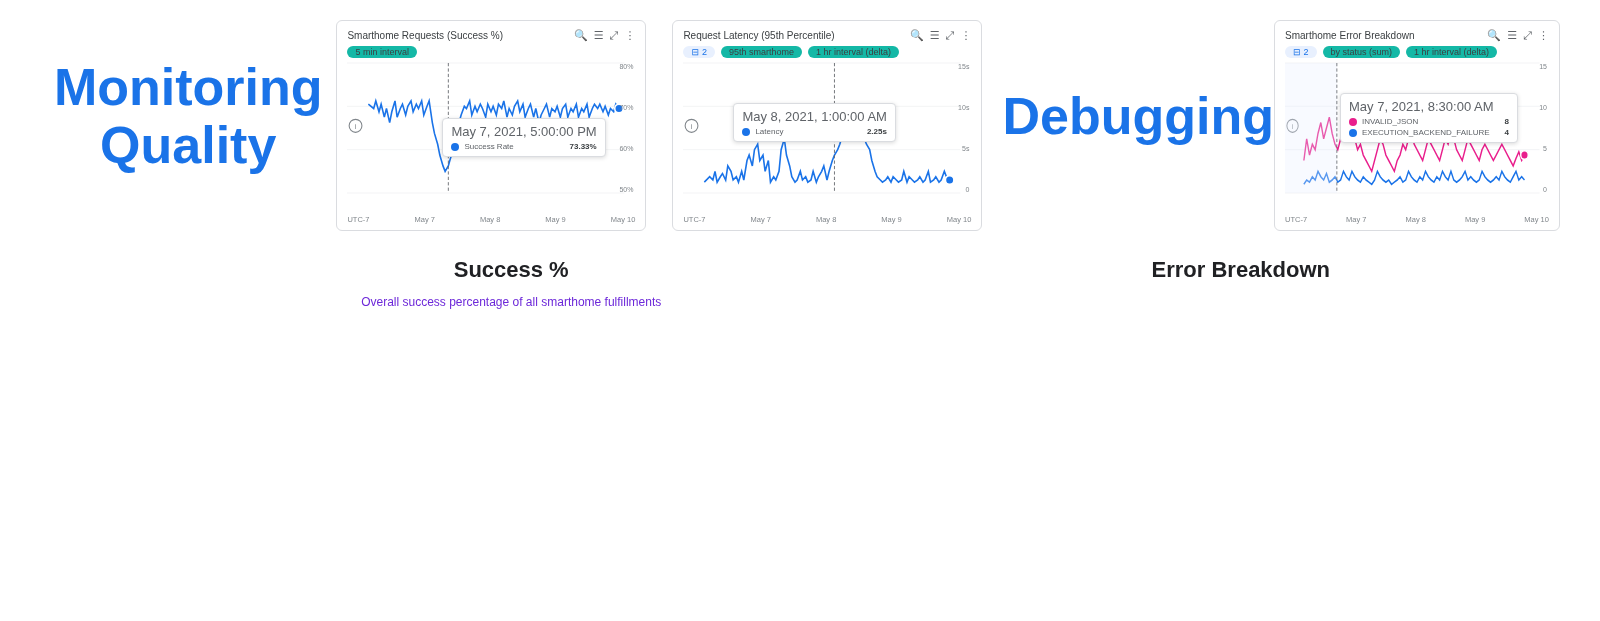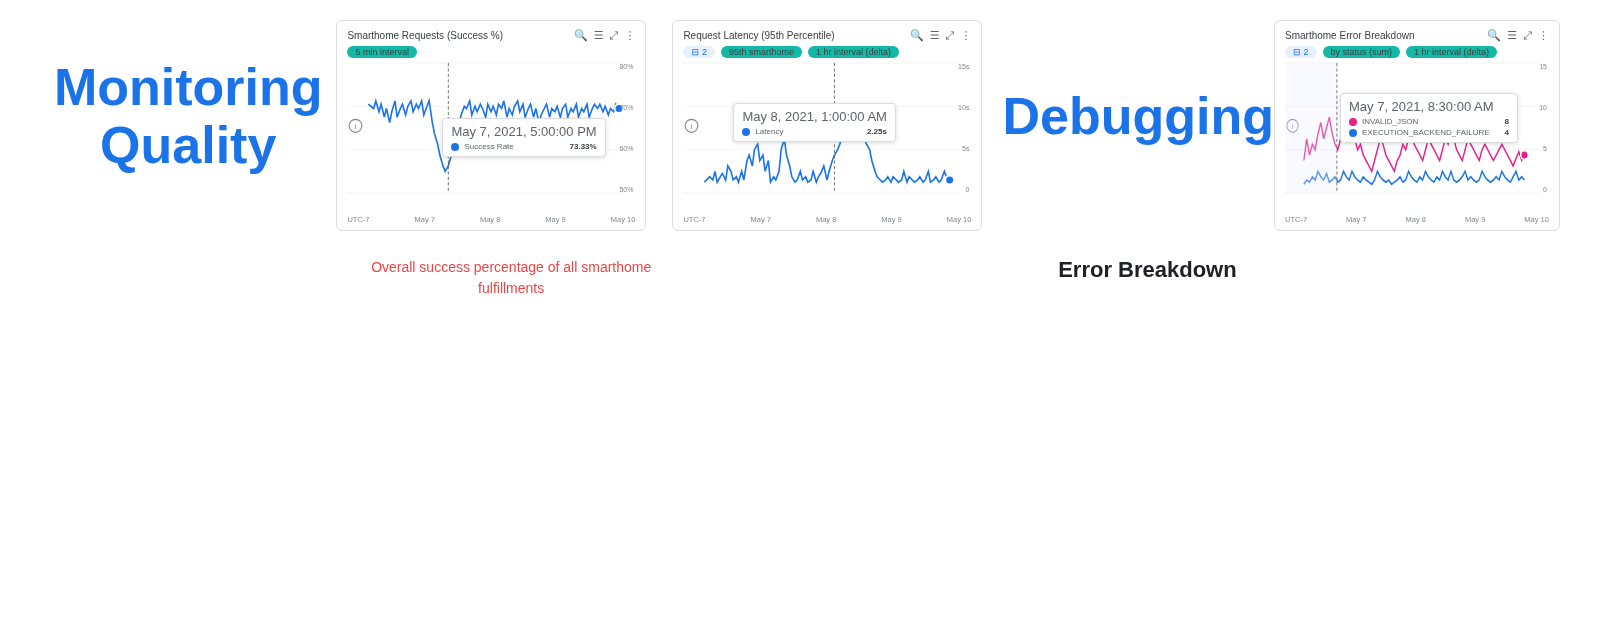--- a/index.html
+++ b/index.html
@@ -197,41 +197,42 @@
       flex: 0 0 62%;
       display: flex;
       gap: 18px;
       justify-content: center;
     }
 
     .content-section-right {
       flex: 0 0 34%;
       display: flex;
       flex-direction: column;
+      align-items: center;
     }
 
     .card-content {
       width: 310px;
       text-align: center;
     }
 
     .card-content-wide {
       width: 330px;
     }
 
     .card-subtitle {
       font-size: 22px;
       font-weight: 700;
       color: #202124;
       margin-bottom: 10px;
     }
 
     .card-desc {
-      font-size: 14px;
-      color: #ef4444;
+      font-size: 12px;
+      color: #6d28d9;
       line-height: 1.5;
     }
 
     svg.chart-svg {
       width: 100%;
       height: 130px;
       overflow: visible;
     }
   </style>
 </head>
@@ -431,20 +432,21 @@
         <span>May 10</span>
       </div>
     </div>
   </div>
 </div>
 
 <div class="content-row">
 
   <div class="content-section-left">
     <div class="card-content">
+      <div class="card-subtitle">Success %</div>
       <div class="card-desc">Overall success percentage of all smarthome fulfillments</div>
     </div>
   </div>
 
   <div class="content-section-right">
     <div class="card-content card-content-wide">
       <div class="card-subtitle">Error Breakdown</div>
     </div>
   </div>
 </div>

